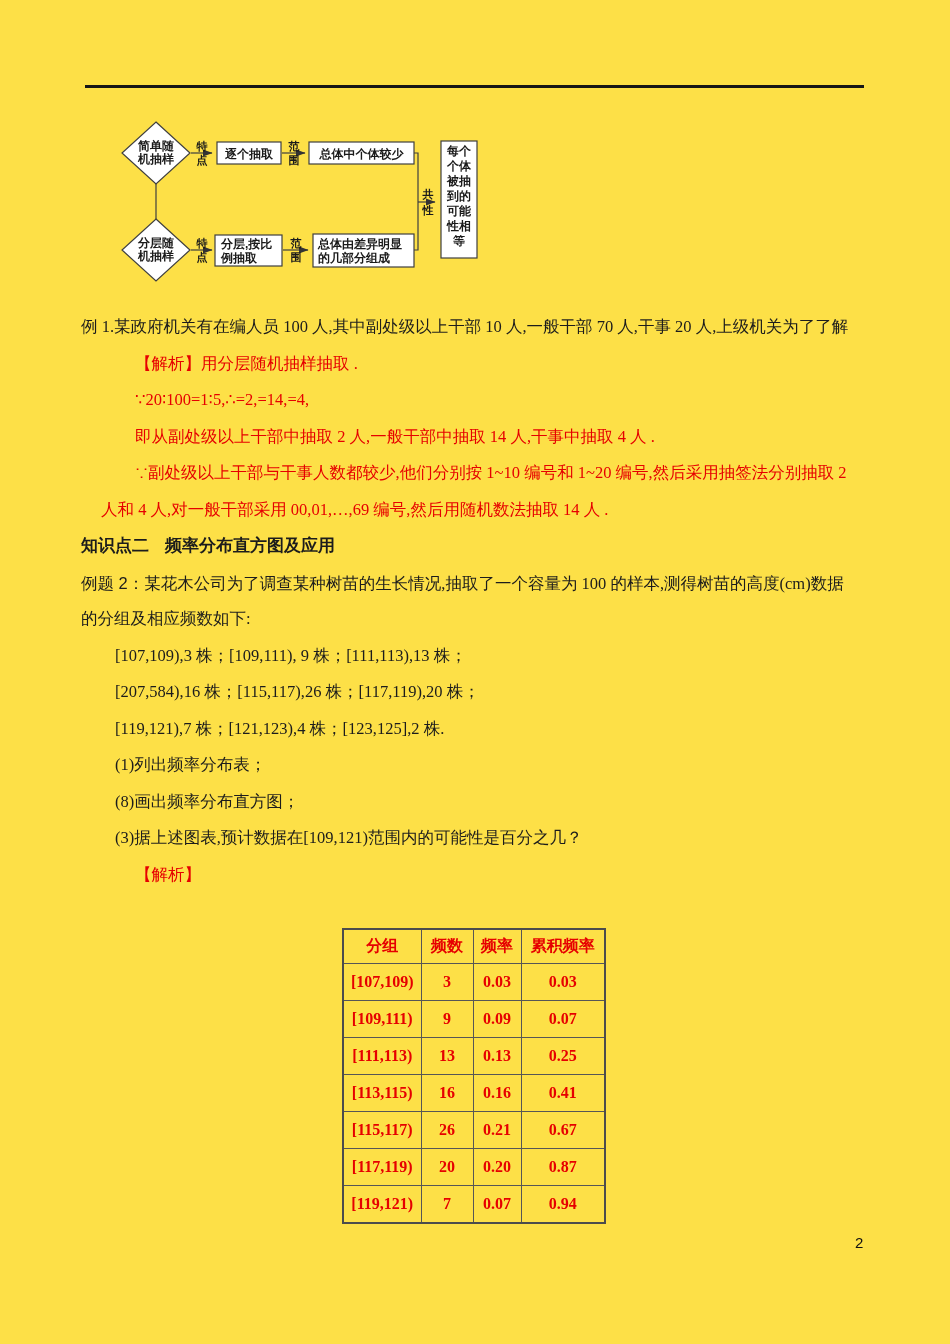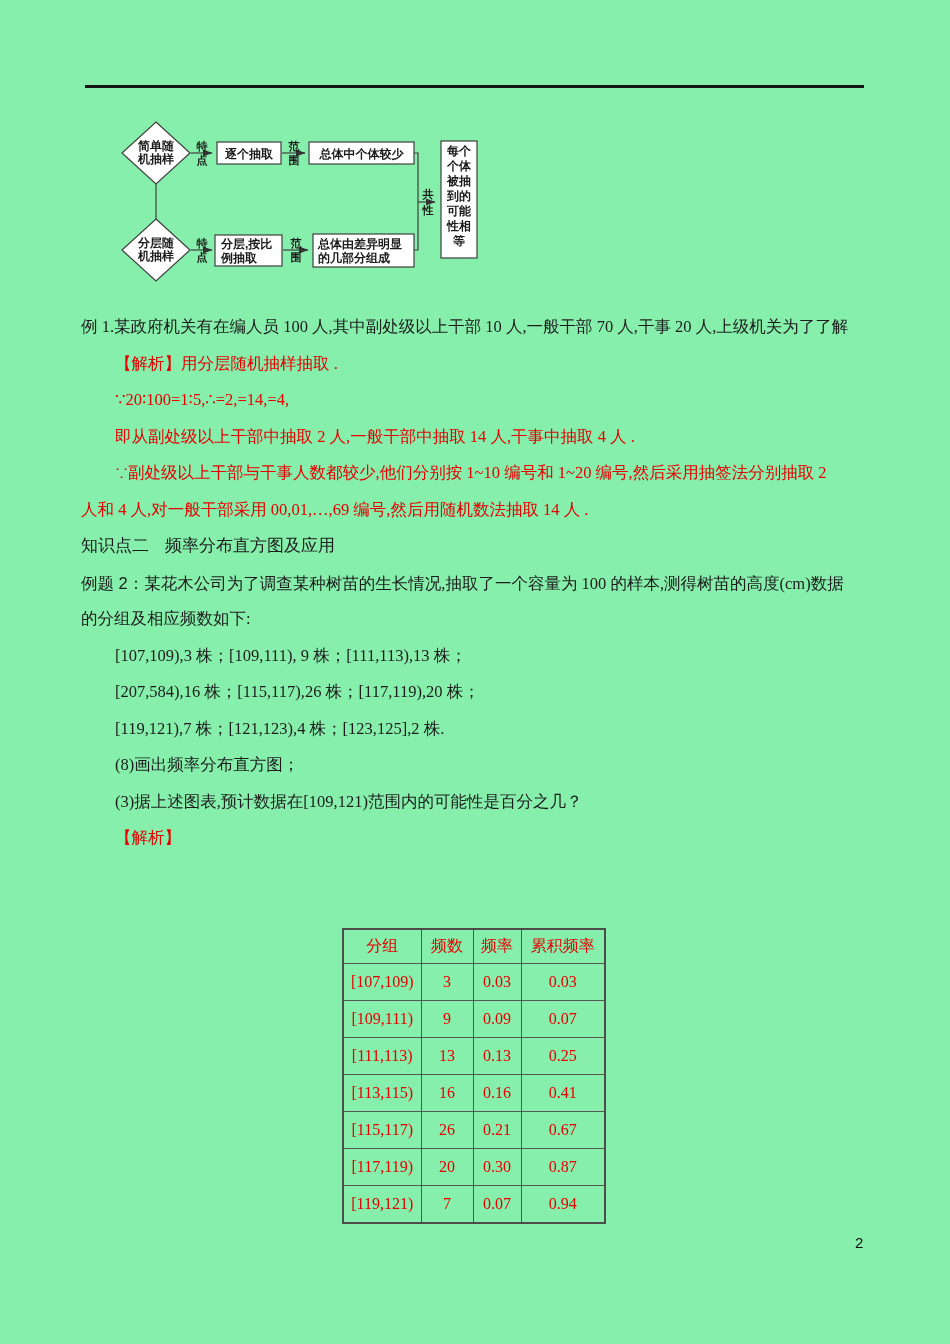--- a/index.html
+++ b/index.html
@@ -1,34 +1,34 @@
 <!DOCTYPE html>
 <html><head>
 <meta charset="utf-8">
 <style>
   html,body{margin:0;padding:0;background:#fff;}
-  .page{position:relative;width:950px;height:1344px;background:#86efac;overflow:hidden;
+  .page{position:relative;width:950px;height:1344px;background:#fde047;overflow:hidden;
         font-family:"Liberation Serif",serif;color:#1c1c1c;}
   .toprule{position:absolute;left:85px;top:85px;width:779px;height:2.5px;background:#161616;}
   .flow{position:absolute;left:0;top:0;}
   .flow text{fill:#1a1a1a;font-family:"Liberation Sans",sans-serif;font-weight:bold;}
   .flow .shape{fill:#ffffff;stroke:#3f3f3f;stroke-width:1.2;}
   .flow .wire{fill:none;stroke:#3f3f3f;stroke-width:1.2;}
   .content{position:absolute;left:81px;top:309px;width:782px;
            font-size:16.5px;line-height:36.5px;white-space:nowrap;}
   .line{height:36.5px;}
   .indent{padding-left:34px;}
-  .red{color:#e60000;}
-  .kp{font-family:"Liberation Sans",sans-serif;font-weight:normal;font-size:17px;}
+  .red{color:#e60000;margin-left:20px;}
+  .kp{font-family:"Liberation Sans",sans-serif;font-weight:bold;font-size:17px;}
   .kp-label{margin-right:16px;}
   .bold-prefix{font-family:"Liberation Sans",sans-serif;font-weight:normal;}
   table.freq{position:absolute;left:342px;top:928px;border-collapse:collapse;table-layout:fixed;
              color:#e60000;font-size:16px;text-align:center;font-family:"Liberation Serif",serif;
              border:2px solid #4c4c4c;}
-  table.freq th,table.freq td{border:1.6px solid #565656;font-weight:normal;padding:0;}
+  table.freq th,table.freq td{border:1.6px solid #565656;font-weight:bold;padding:0;}
   table.freq th{height:33px;}
   table.freq td{height:36px;}
   .pagenum{position:absolute;left:855px;top:1234px;font-size:15px;
            font-family:"Liberation Sans",sans-serif;color:#111;}
 </style>
 </head>
 <body>
 
 <div class="page">
 
@@ -106,20 +106,21 @@
     <div class="line kp">
       <span class="kp-label">知识点二</span><span>频率分布直方图及应用</span>
     </div>
     <div class="line">
       <span class="bold-prefix">例题 2：</span><span>某花木公司为了调查某种树苗的生长情况,抽取了一个容量为 100 的样本,测得树苗的高度(cm)数据</span>
     </div>
     <div class="line">的分组及相应频数如下:</div>
     <div class="line indent">[107,109),3 株；[109,111), 9 株；[111,113),13 株；</div>
     <div class="line indent">[207,584),16 株；[115,117),26 株；[117,119),20 株；</div>
     <div class="line indent">[119,121),7 株；[121,123),4 株；[123,125],2 株.</div>
+    <div class="line indent">(1)列出频率分布表；</div>
     <div class="line indent">(8)画出频率分布直方图；</div>
     <div class="line indent">(3)据上述图表,预计数据在[109,121)范围内的可能性是百分之几？</div>
     <div class="line indent red">【解析】</div>
   </div>
 
   <table class="freq">
     <colgroup>
       <col style="width:78px">
         <col style="width:52px">
         <col style="width:48px">
@@ -158,21 +159,21 @@
     </tr>
     <tr>
       <td>[115,117)</td>
       <td>26</td>
       <td>0.21</td>
       <td>0.67</td>
     </tr>
     <tr>
       <td>[117,119)</td>
       <td>20</td>
-      <td>0.30</td>
+      <td>0.20</td>
       <td>0.87</td>
     </tr>
     <tr>
       <td>[119,121)</td>
       <td>7</td>
       <td>0.07</td>
       <td>0.94</td>
     </tr>
   </tbody>
     </table>

